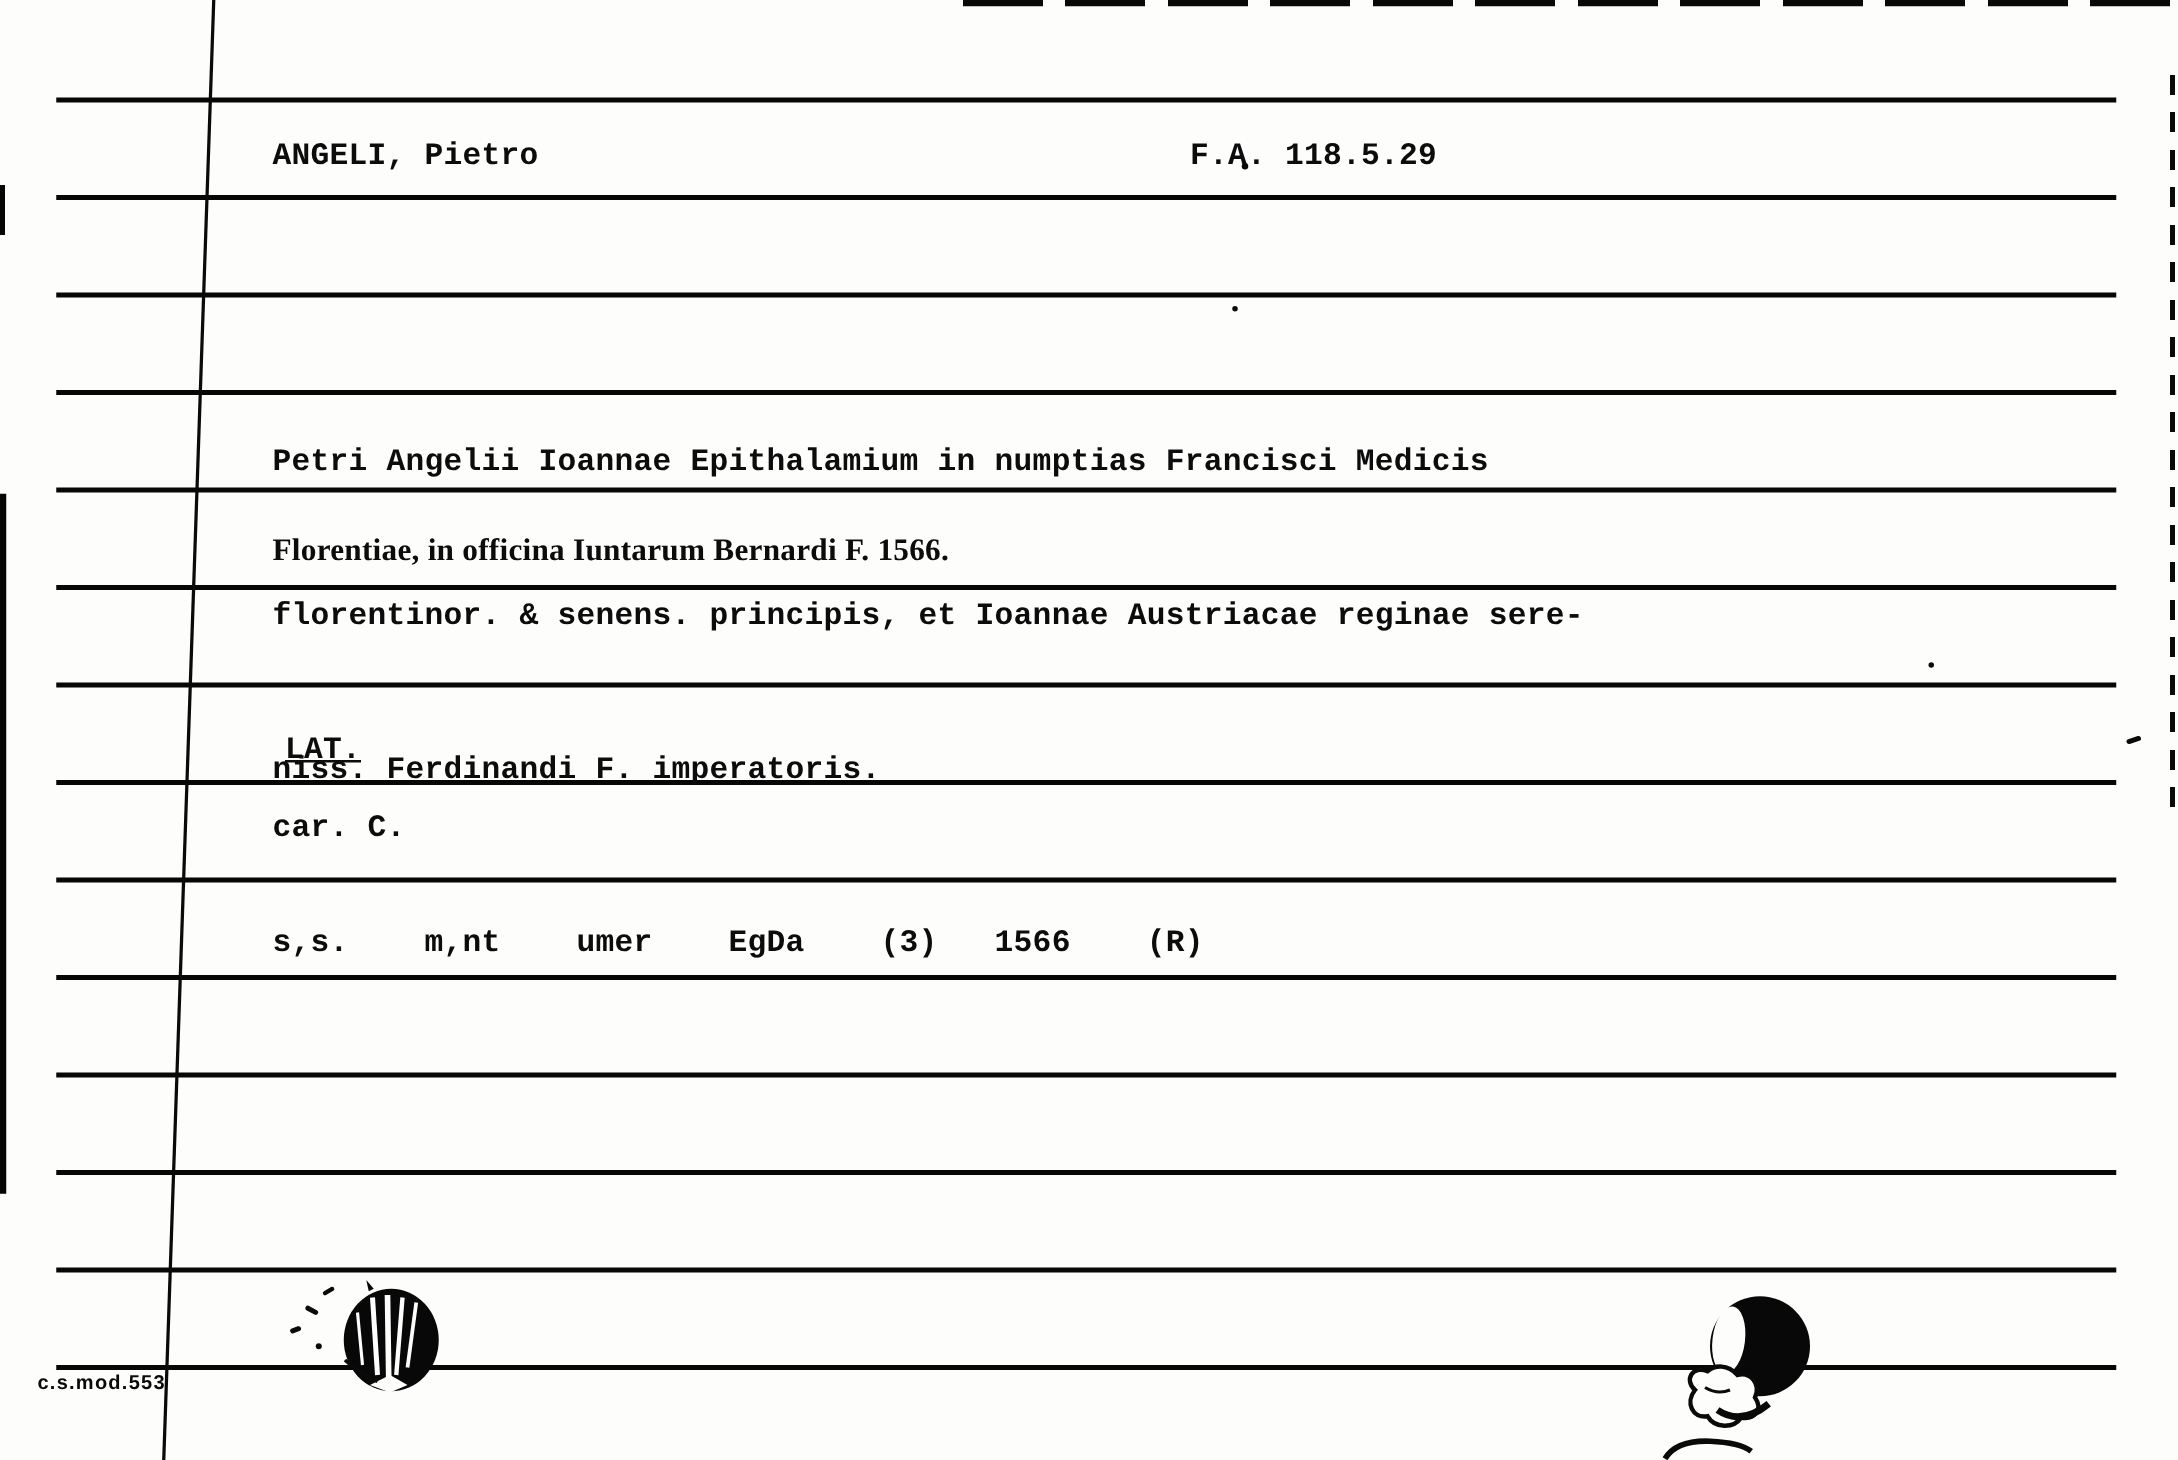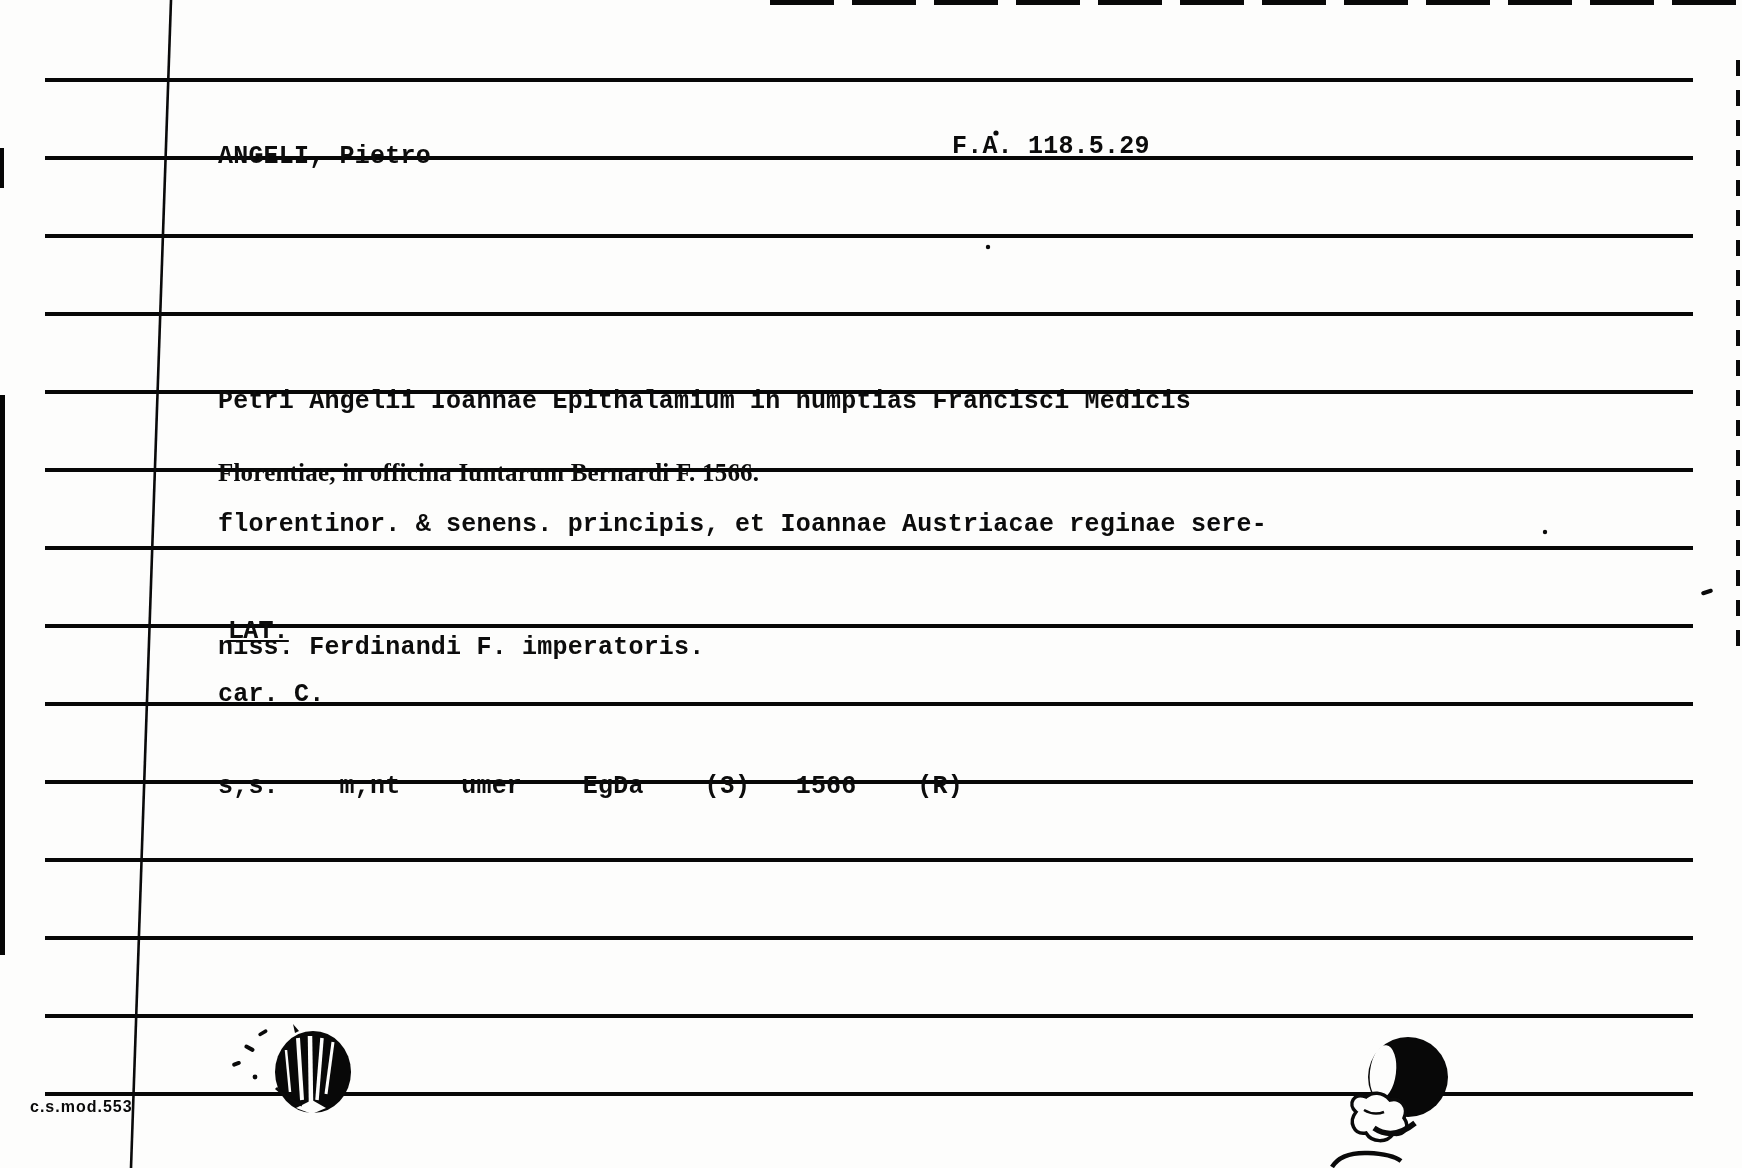--- a/index.html
+++ b/index.html
@@ -44,24 +44,23 @@
     pointer-events: none;
   }
   
   .t {
     position: absolute;
     font-size: 25px;
     font-weight: 700;
     color: #0c0c0c;
     white-space: pre;
     letter-spacing: 0.2px;
-    margin-top: 32px;
   }
   .heading   { left: 218px; top: 110px; }
-  .callnum   { left: 952px; top: 100px; }
+  .callnum   { left: 952px; top: 110px; }
   .titleblock{ left: 218px; top: 267px; line-height: 41px; }
   .imprint   { left: 218px; top: 427px; font-family: Liberation Serif, serif; }
   .collation { left: 218px; top: 503px; }
   .language  { left: 228px; top: 585px; text-decoration: underline; }
   .note      { left: 218px; top: 648px; }
   .codes     { left: 218px; top: 740px; }
   .formnum {
     position: absolute;
     left: 30px; top: 1098px;
     font-family: "Liberation Sans", sans-serif;

